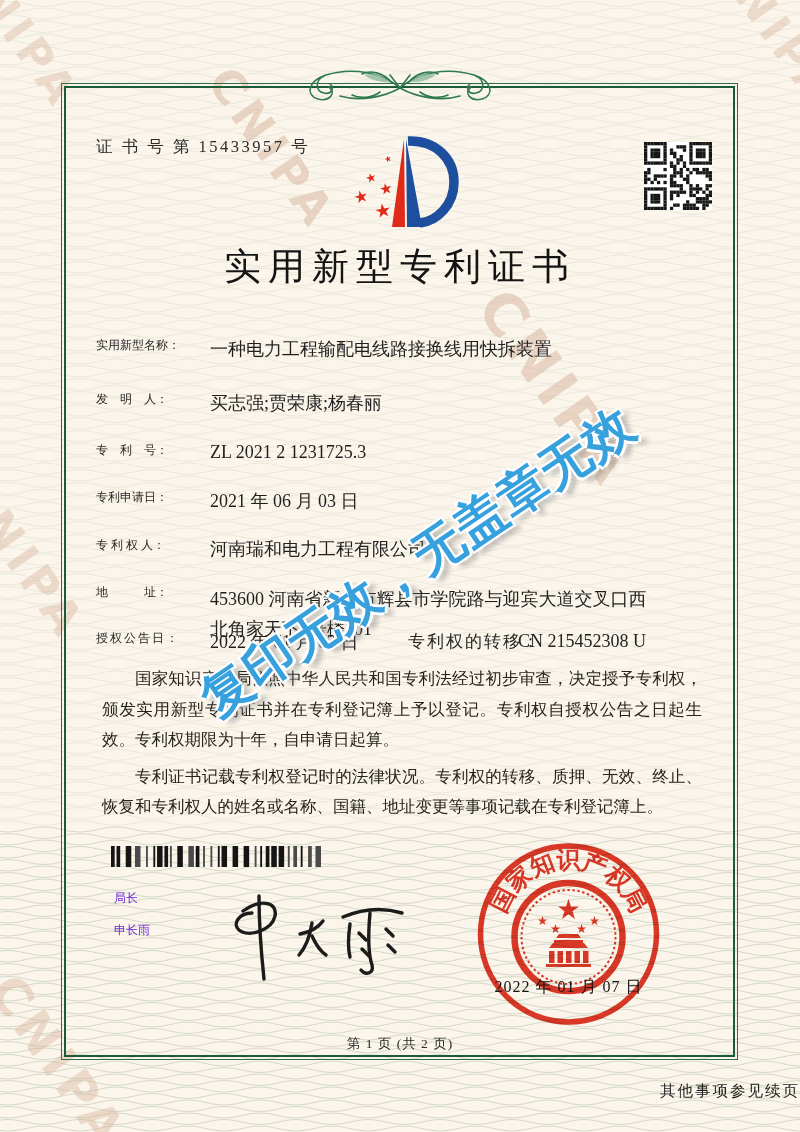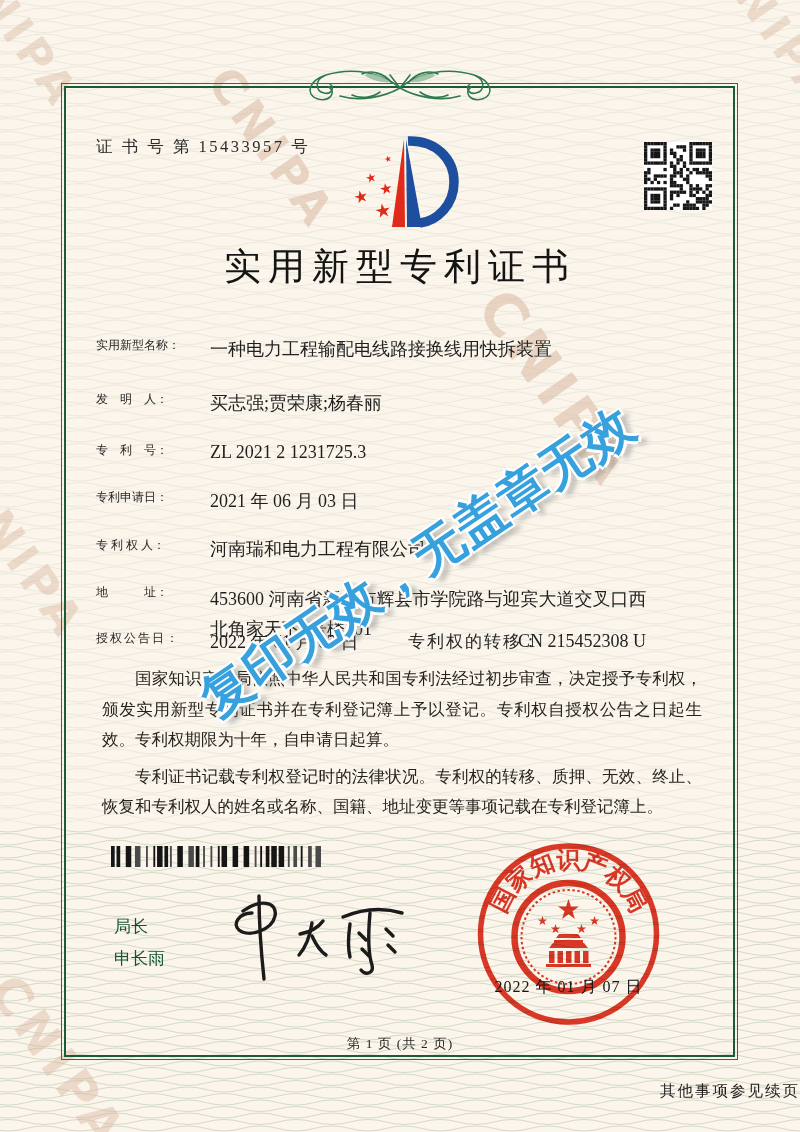--- a/index.html
+++ b/index.html
@@ -39,23 +39,23 @@
   .row7b{position:absolute;left:408px;top:630px;z-index:3;font-size:18px;}
   .row7b .lbl{position:absolute;left:0;top:0;font-size:17px;letter-spacing:2px;white-space:pre;color:#262626;}
   .row7b .val{position:absolute;left:110px;top:1px;white-space:nowrap;}
   .paras{
     position:absolute;left:96px;top:658px;width:612px;z-index:3;
     font-size:16.5px;line-height:30.5px;color:#26231f;text-align:justify;
   }
   .paras p{margin:6px;text-indent:2em;}
   .barcode{position:absolute;left:111px;top:846px;width:210px;height:21px;z-index:3;}
   .officials{
-    position:absolute;left:114px;top:911px;z-index:3;
+    position:absolute;left:114px;top:882px;z-index:3;
     font-family:"Liberation Sans","DejaVu Sans",sans-serif;
-    font-size:17px;color:#14532d;line-height:32px;
+    font-size:12px;color:#6d28d9;line-height:32px;
   }
   .signature{position:absolute;left:215px;top:891px;width:205px;height:92px;z-index:4;}
   .seal{position:absolute;left:475px;top:839px;width:187px;height:187px;z-index:3;opacity:.95;mix-blend-mode:multiply;}
   .seal-date{
     position:absolute;left:472px;top:977px;width:193px;z-index:4;text-align:center;
     font-size:16px;letter-spacing:1px;color:#141414;
   }
   .page-indicator{
     position:absolute;left:0;right:0;top:1035px;z-index:3;text-align:center;
     font-size:13.5px;letter-spacing:1px;color:#2a2a2a;

